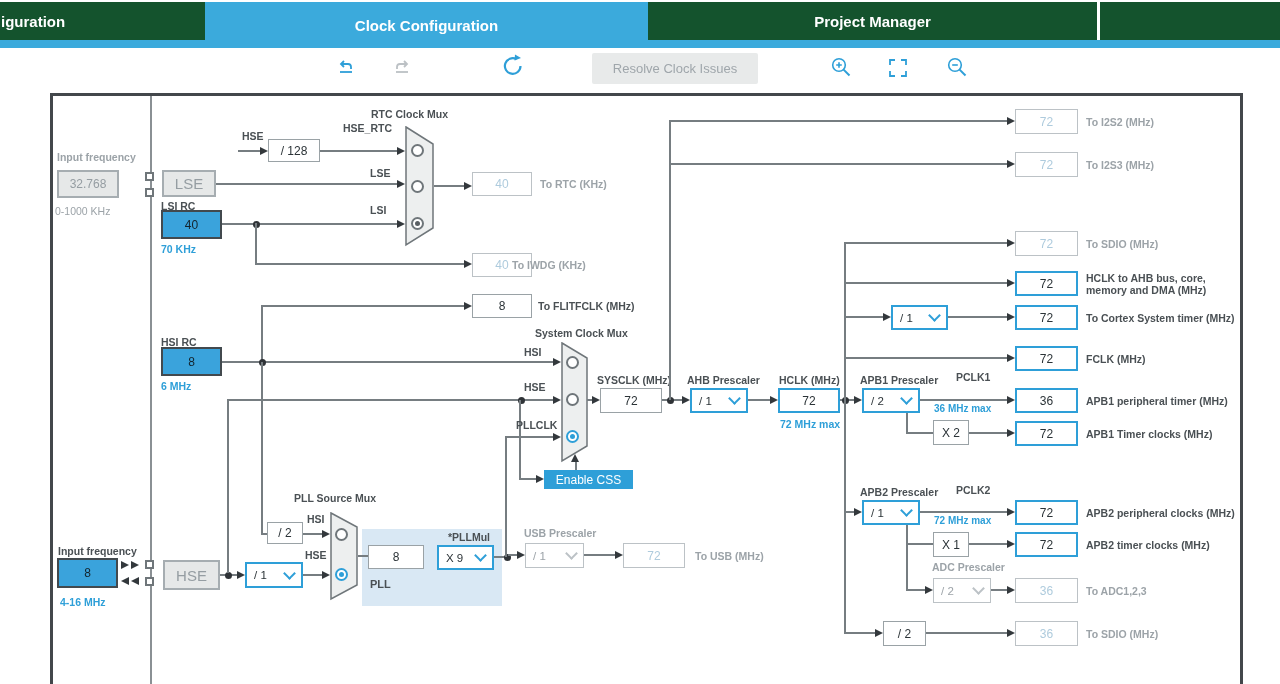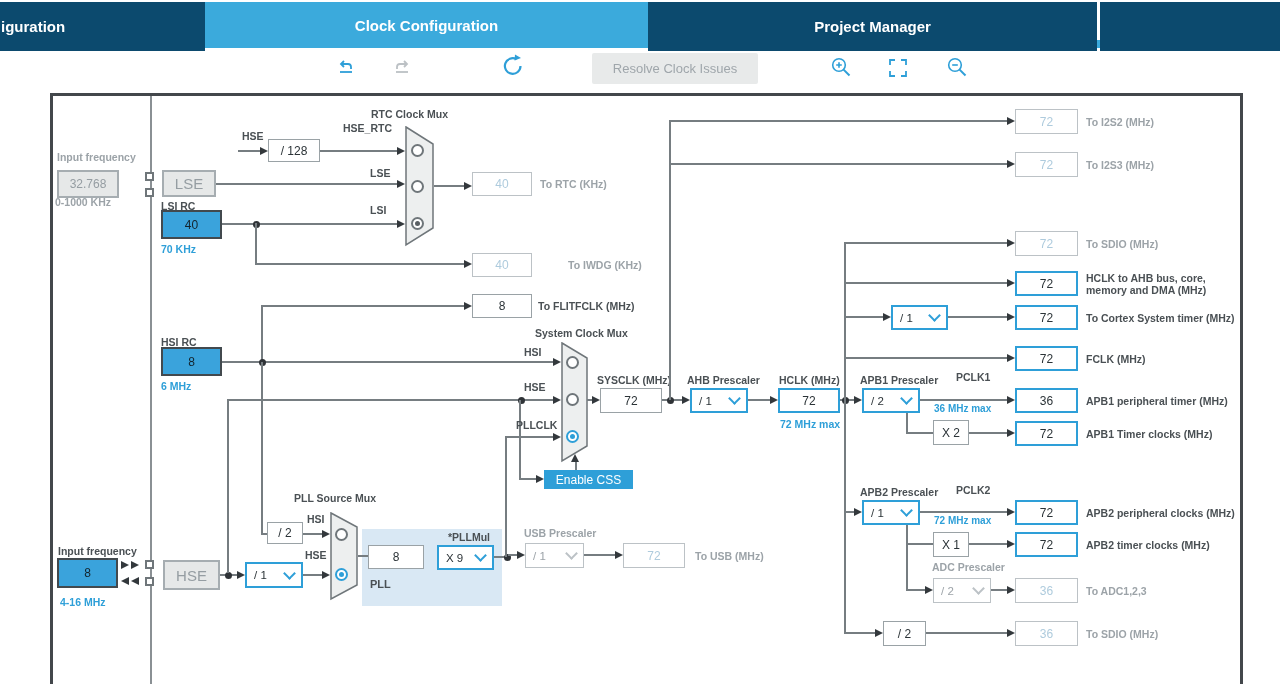--- a/index.html
+++ b/index.html
@@ -1,19 +1,19 @@
 <!DOCTYPE html>
 <html><head>
 <meta charset="utf-8">
 <style>
   html,body{margin:0;padding:0;background:#fff;font-family:"Liberation Sans",sans-serif;}
   #app{position:relative;width:1280px;height:684px;background:#fff;overflow:hidden;}
 
   
-  .tab{position:absolute;top:2px;height:49px;background:#0c4a6e;color:#fff;display:flex;align-items:center;justify-content:center;font-size:15px;font-weight:bold;cursor:pointer;}
+  .tab{position:absolute;top:2px;height:38px;background:#14532d;color:#fff;display:flex;align-items:center;justify-content:center;font-size:15px;font-weight:bold;cursor:pointer;}
   .tab.active{background:#3BAADC;height:46px;}
   .tabstrip{position:absolute;left:0;top:40px;width:1280px;height:8px;background:#3BAADC;}
 
   
   .icon{position:absolute;cursor:pointer;}
   .gbtn{position:absolute;background:#E8EAEA;color:#9FA6AB;font-size:13px;display:flex;align-items:center;justify-content:center;border-radius:2px;cursor:pointer;}
 
   
   .canvas{position:absolute;left:50px;top:93px;width:1193px;height:600px;border:3px solid #43474B;background:#fff;box-sizing:border-box;}
 
@@ -106,21 +106,21 @@
       </svg>
   </div>
 
   <div class="canvas"></div>
   <div class="vl" style="left:150px;top:96px;height:588px;background:#8A9094;"></div>
 
   <div class="lbl gray" style="left:57px;top:151px;font-weight:600;">Input frequency</div>
   <div class="graybox" style="left:57px;top:170px;width:62px;height:28px;font-size:12px;">
       <span>32.768</span>
     </div>
-  <div class="lbl gray" style="left:55px;top:196px;font-weight:700;">0-1000 KHz</div>
+  <div class="lbl gray" style="left:55px;top:205px;font-weight:400;">0-1000 KHz</div>
   <div class="sq" style="left:145px;top:172px;"></div>
   <div class="sq" style="left:145px;top:188px;"></div>
   <div class="graybox" style="left:162px;top:170px;width:54px;height:27px;">
       <span>LSE</span>
     </div>
 
   <div class="lbl" style="left:161px;top:200px;">LSI RC</div>
   <div class="srcbox" style="left:161px;top:210px;width:61px;height:29px;">
       <span>40</span>
     </div>
@@ -159,21 +159,21 @@
       <span>40</span>
     </div>
   <div class="lbl gray" style="left:540px;top:178px;">To RTC (KHz)</div>
 
   <div class="vl" style="left:255px;top:223px;height:42px;"></div>
   <div class="hl" style="left:255px;top:263px;width:209px;"></div>
   <div class="ah" style="left:464px;top:259.5px;"></div>
   <div class="vbox dis" style="left:472px;top:253px;width:60px;height:24px;">
       <span>40</span>
     </div>
-  <div class="lbl gray" style="left:568px;top:259px;">To IWDG (KHz)</div>
+  <div class="lbl gray" style="left:512px;top:259px;">To IWDG (KHz)</div>
 
   <div class="vl" style="left:261px;top:305px;height:57px;"></div>
   <div class="hl" style="left:261px;top:305px;width:203px;"></div>
   <div class="ah" style="left:464px;top:301.5px;"></div>
   <div class="vbox" style="left:472px;top:294px;width:60px;height:24px;">
       <span>8</span>
     </div>
   <div class="lbl" style="left:538px;top:300px;">To FLITFCLK (MHz)</div>
 
   <div class="lbl" style="left:161px;top:336px;">HSI RC</div>

